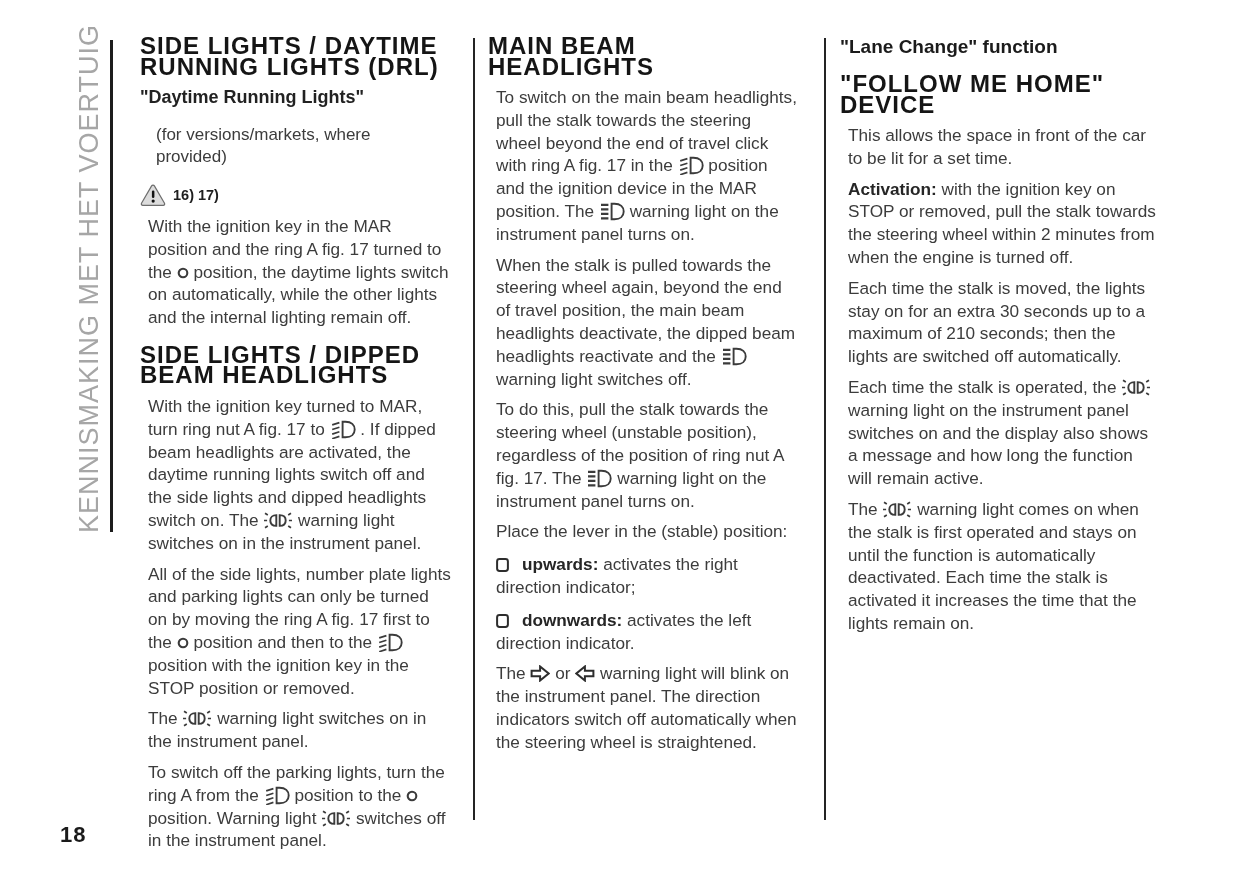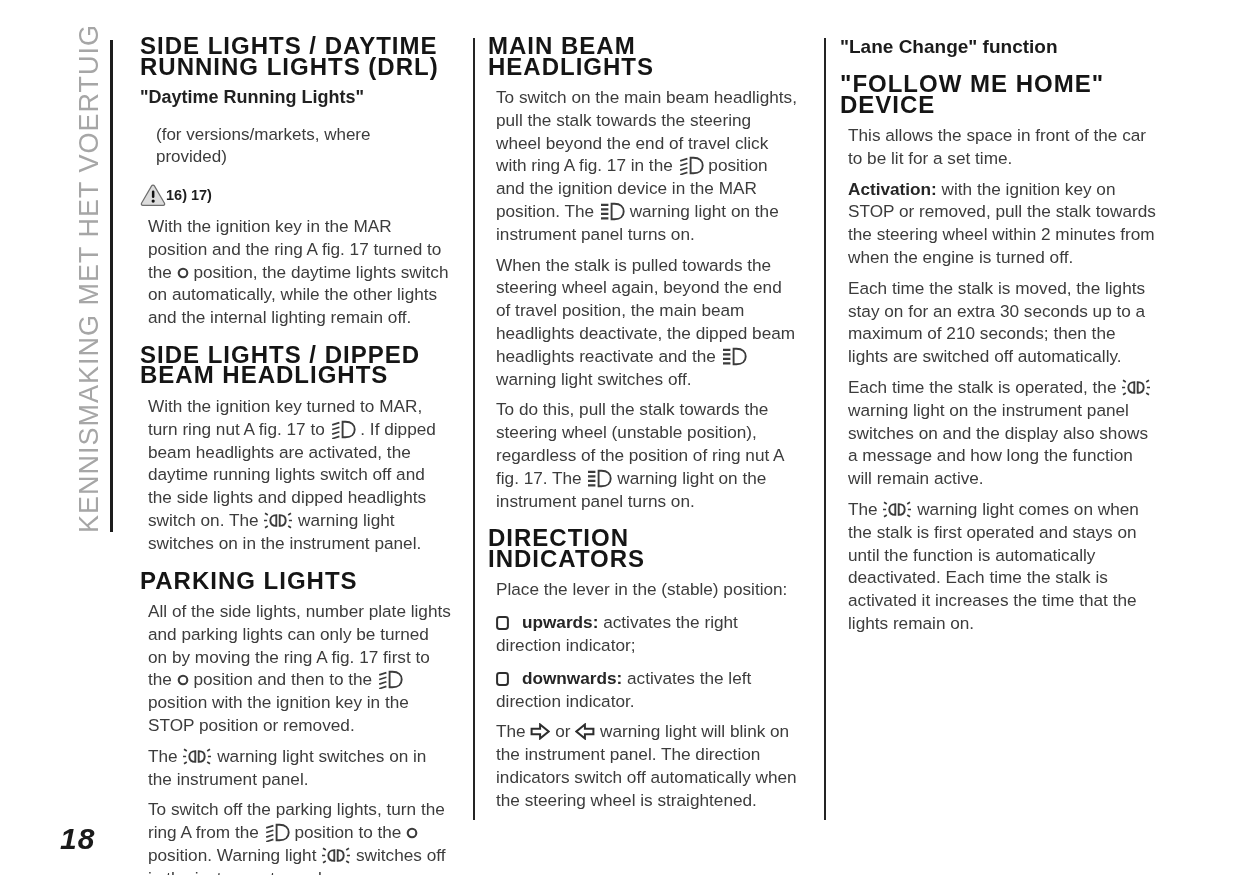--- a/index.html
+++ b/index.html
@@ -25,29 +25,29 @@
     font-size:24px;font-weight:700;line-height:20.5px;letter-spacing:1px;
     color:#151515;margin:0 0 9px 0;max-width:302px;
   }
   .col > .section-heading:not(:first-child){margin-top:16px;}
   .minor-heading{
     font-size:19px;font-weight:700;line-height:22px;color:#1b1b1b;margin:0 0 9px 0;
   }
   .sub-heading{font-size:18px;font-weight:700;line-height:22px;color:#222;margin:0;}
   .note-line{font-size:17px;line-height:22px;margin:16px;color:#3c3c3c;}
   .warning-row{
-    display:flex;align-items:center;gap:0;margin:12px 0 9px 0;
+    display:flex;align-items:center;gap:7px;margin:12px 0 9px 0;
     font-size:14.5px;font-weight:700;color:#1e1e1e;
   }
   .para{font-size:17.2px;line-height:22.8px;margin:8px;color:#3c3c3c;}
   .para.bullet{margin-top:10px;}
   .para .bold{font-weight:700;color:#262626;}
   .page-number{
-    position:absolute;left:60px;top:822px;font-size:30px;font-weight:700;
-    color:#1a1a1a;letter-spacing:1px;font-style:italic;
+    position:absolute;left:60px;top:822px;font-size:22px;font-weight:700;
+    color:#1a1a1a;letter-spacing:1px;
   }
   .inline-icon{display:inline-block;line-height:0;}
   .inline-icon svg{display:inline-block;}
   .position-o-icon{vertical-align:-1px;}
   .dipped-beam-icon,.main-beam-icon{vertical-align:-4px;}
   .side-lights-icon{vertical-align:-3px;}
   .indicator-right-icon,.indicator-left-icon{vertical-align:-3px;}
   .square-bullet-icon{vertical-align:-2px;margin-right:13px;}
   .warning-triangle-icon{vertical-align:middle;}
 </style>
@@ -76,21 +76,20 @@
         <h2 class="section-heading">SIDE LIGHTS / DIPPED BEAM HEADLIGHTS</h2>
         <p class="para"><span>With the ignition key turned to MAR, turn ring nut A fig. 17 to </span><span class="inline-icon dipped-beam-icon"><svg width="26" height="19" viewBox="0 0 26 19">
               <path d="M12.6 1.7 h2.9 c5.9 0 9.2 3.4 9.2 7.8 s-3.3 7.8 -9.2 7.8 h-2.9 Z" fill="none" stroke="#3b3b3b" stroke-width="1.9"></path>
               <path d="M9.4 2.6 L2.2 4.9 M9.4 7.2 L2.2 9.5 M9.4 11.8 L2.2 14.1 M9.4 16.4 L2.2 18.7" fill="none" stroke="#3b3b3b" stroke-width="1.7"></path>
             </svg></span><span> . If dipped beam headlights are activated, the daytime running lights switch off and the side lights and dipped headlights switch on. The </span><span class="inline-icon side-lights-icon"><svg width="30" height="17" viewBox="0 0 30 17">
               <path d="M13.3 3.1 c-3.7 0 -6 2.2 -6 5.4 s2.3 5.4 6 5.4 Z" fill="none" stroke="#3b3b3b" stroke-width="1.9"></path>
               <path d="M16.7 3.1 c3.7 0 6 2.2 6 5.4 s-2.3 5.4 -6 5.4 Z" fill="none" stroke="#3b3b3b" stroke-width="1.9"></path>
               <path d="M4.8 3 L2 1.2 M4.1 8.5 H1 M4.8 14 L2 15.8" stroke="#3b3b3b" stroke-width="1.7"></path>
               <path d="M25.2 3 L28 1.2 M25.9 8.5 H29 M25.2 14 L28 15.8" stroke="#3b3b3b" stroke-width="1.7"></path>
             </svg></span><span> warning light switches on in the instrument panel.</span></p>
-        <h2 class="section-heading">PARKING LIGHTS</h2>
         <p class="para"><span>All of the side lights, number plate lights and parking lights can only be turned on by moving the ring A fig. 17 first to the </span><span class="inline-icon position-o-icon"><svg width="12" height="12" viewBox="0 0 12 12">
               <circle cx="6" cy="6" r="4.3" fill="none" stroke="#3b3b3b" stroke-width="2.1"></circle>
             </svg></span><span> position and then to the </span><span class="inline-icon dipped-beam-icon"><svg width="26" height="19" viewBox="0 0 26 19">
               <path d="M12.6 1.7 h2.9 c5.9 0 9.2 3.4 9.2 7.8 s-3.3 7.8 -9.2 7.8 h-2.9 Z" fill="none" stroke="#3b3b3b" stroke-width="1.9"></path>
               <path d="M9.4 2.6 L2.2 4.9 M9.4 7.2 L2.2 9.5 M9.4 11.8 L2.2 14.1 M9.4 16.4 L2.2 18.7" fill="none" stroke="#3b3b3b" stroke-width="1.7"></path>
             </svg></span><span> position with the ignition key in the STOP position or removed.</span></p>
         <p class="para"><span>The </span><span class="inline-icon side-lights-icon"><svg width="30" height="17" viewBox="0 0 30 17">
               <path d="M13.3 3.1 c-3.7 0 -6 2.2 -6 5.4 s2.3 5.4 6 5.4 Z" fill="none" stroke="#3b3b3b" stroke-width="1.9"></path>
               <path d="M16.7 3.1 c3.7 0 6 2.2 6 5.4 s-2.3 5.4 -6 5.4 Z" fill="none" stroke="#3b3b3b" stroke-width="1.9"></path>
               <path d="M4.8 3 L2 1.2 M4.1 8.5 H1 M4.8 14 L2 15.8" stroke="#3b3b3b" stroke-width="1.7"></path>
@@ -119,21 +118,20 @@
               <path d="M2 2.8 H9.4 M2 7.3 H9.4 M2 11.8 H9.4 M2 16.3 H9.4" fill="none" stroke="#3b3b3b" stroke-width="2.3"></path>
             </svg></span><span> warning light on the instrument panel turns on.</span></p>
         <p class="para"><span>When the stalk is pulled towards the steering wheel again, beyond the end of travel position, the main beam headlights deactivate, the dipped beam headlights reactivate and the </span><span class="inline-icon main-beam-icon"><svg width="26" height="19" viewBox="0 0 26 19">
               <path d="M12.6 1.7 h2.9 c5.9 0 9.2 3.4 9.2 7.8 s-3.3 7.8 -9.2 7.8 h-2.9 Z" fill="none" stroke="#3b3b3b" stroke-width="1.9"></path>
               <path d="M2 2.8 H9.4 M2 7.3 H9.4 M2 11.8 H9.4 M2 16.3 H9.4" fill="none" stroke="#3b3b3b" stroke-width="2.3"></path>
             </svg></span><span> warning light switches off.</span></p>
         <p class="para"><span>To do this, pull the stalk towards the steering wheel (unstable position), regardless of the position of ring nut A fig. 17. The </span><span class="inline-icon main-beam-icon"><svg width="26" height="19" viewBox="0 0 26 19">
               <path d="M12.6 1.7 h2.9 c5.9 0 9.2 3.4 9.2 7.8 s-3.3 7.8 -9.2 7.8 h-2.9 Z" fill="none" stroke="#3b3b3b" stroke-width="1.9"></path>
               <path d="M2 2.8 H9.4 M2 7.3 H9.4 M2 11.8 H9.4 M2 16.3 H9.4" fill="none" stroke="#3b3b3b" stroke-width="2.3"></path>
             </svg></span><span> warning light on the instrument panel turns on.</span></p>
-        <h2 class="section-heading">DIRECTION INDICATORS</h2>
         <p class="para"><span>Place the lever in the (stable) position:</span></p>
         <p class="para bullet"><span class="inline-icon square-bullet-icon"><svg width="13" height="14" viewBox="0 0 13 14">
               <rect x="1.1" y="1.1" width="10.8" height="11.8" rx="2.4" fill="none" stroke="#2d2d2d" stroke-width="2"></rect>
             </svg></span><span class="bold">upwards:</span><span> activates the right direction indicator;</span></p>
         <p class="para bullet"><span class="inline-icon square-bullet-icon"><svg width="13" height="14" viewBox="0 0 13 14">
               <rect x="1.1" y="1.1" width="10.8" height="11.8" rx="2.4" fill="none" stroke="#2d2d2d" stroke-width="2"></rect>
             </svg></span><span class="bold">downwards:</span><span> activates the left direction indicator.</span></p>
         <p class="para"><span>The </span><span class="inline-icon indicator-right-icon"><svg width="20" height="17" viewBox="0 0 20 17">
               <path d="M1.6 5.7 h8.5 V1.5 L18.6 8.5 L10.1 15.5 V11.3 H1.6 Z" fill="none" stroke="#2d2d2d" stroke-width="2"></path>
             </svg></span><span> or </span><span class="inline-icon indicator-left-icon"><svg width="20" height="17" viewBox="0 0 20 17">

